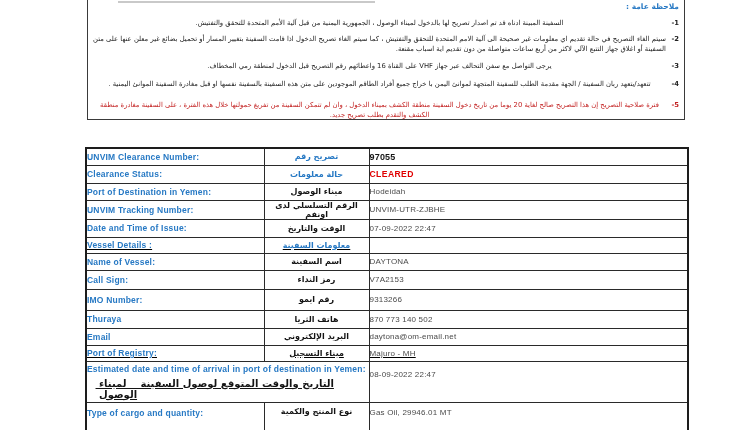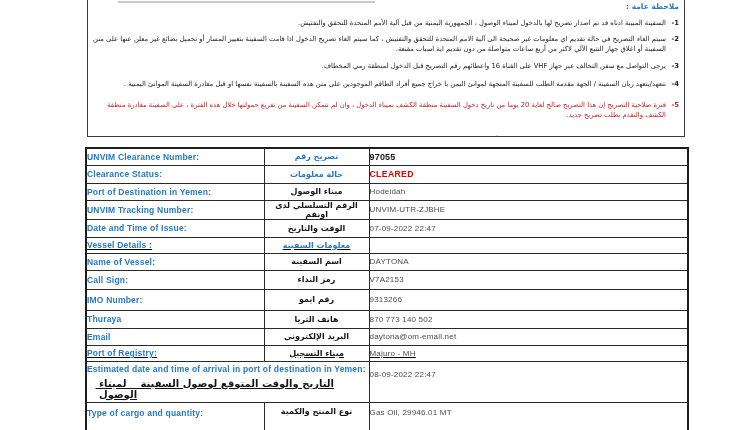--- a/index.html
+++ b/index.html
@@ -3,29 +3,29 @@
 <meta charset="utf-8">
 <style>
   html,body{margin:0;padding:0;background:#ffffff;}
   .page{position:relative;width:750px;height:430px;background:#ffffff;overflow:hidden;
         font-family:"Liberation Sans","DejaVu Sans",sans-serif;}
 
   
   .artifact-line{position:absolute;left:118px;top:1px;width:257px;height:2px;background:#c9c9c9;}
 
   
-  .notes-box{position:absolute;left:87px;top:0;width:598px;height:137px;
+  .notes-box{position:absolute;left:87px;top:0;width:598px;height:120px;
              border-left:1px solid #3a3a3a;border-right:1px solid #3a3a3a;border-bottom:1px solid #3a3a3a;
              box-sizing:border-box;padding:2px 5px 0 5px;overflow:hidden;}
   .notes-heading{direction:rtl;text-align:right;color:#2779c4;font-weight:bold;
                  font-size:7.5px;line-height:9px;font-family:"DejaVu Sans",sans-serif;}
   .note{direction:rtl;display:flex;align-items:flex-start;color:#222;
         font-size:6.8px;line-height:10px;font-family:"DejaVu Sans",sans-serif;}
   .note .note-num{flex:0 0 13px;font-weight:bold;text-align:right;padding-left:3px;box-sizing:border-box;}
-  .note .note-text{flex:1 1 auto;text-align:right;}
+  .note .note-text{flex:1 1 auto;text-align:center;}
   .note.two-line .note-text{text-align:justify;}
   .note.red{color:#c32222;}
   .n1{margin-top:7px;}
   .n2{margin-top:6px;}
   .n3{margin-top:7px;}
   .n4{margin-top:8px;}
   .n5{margin-top:11px;}
   .n6{margin-top:15px;}
 
   

